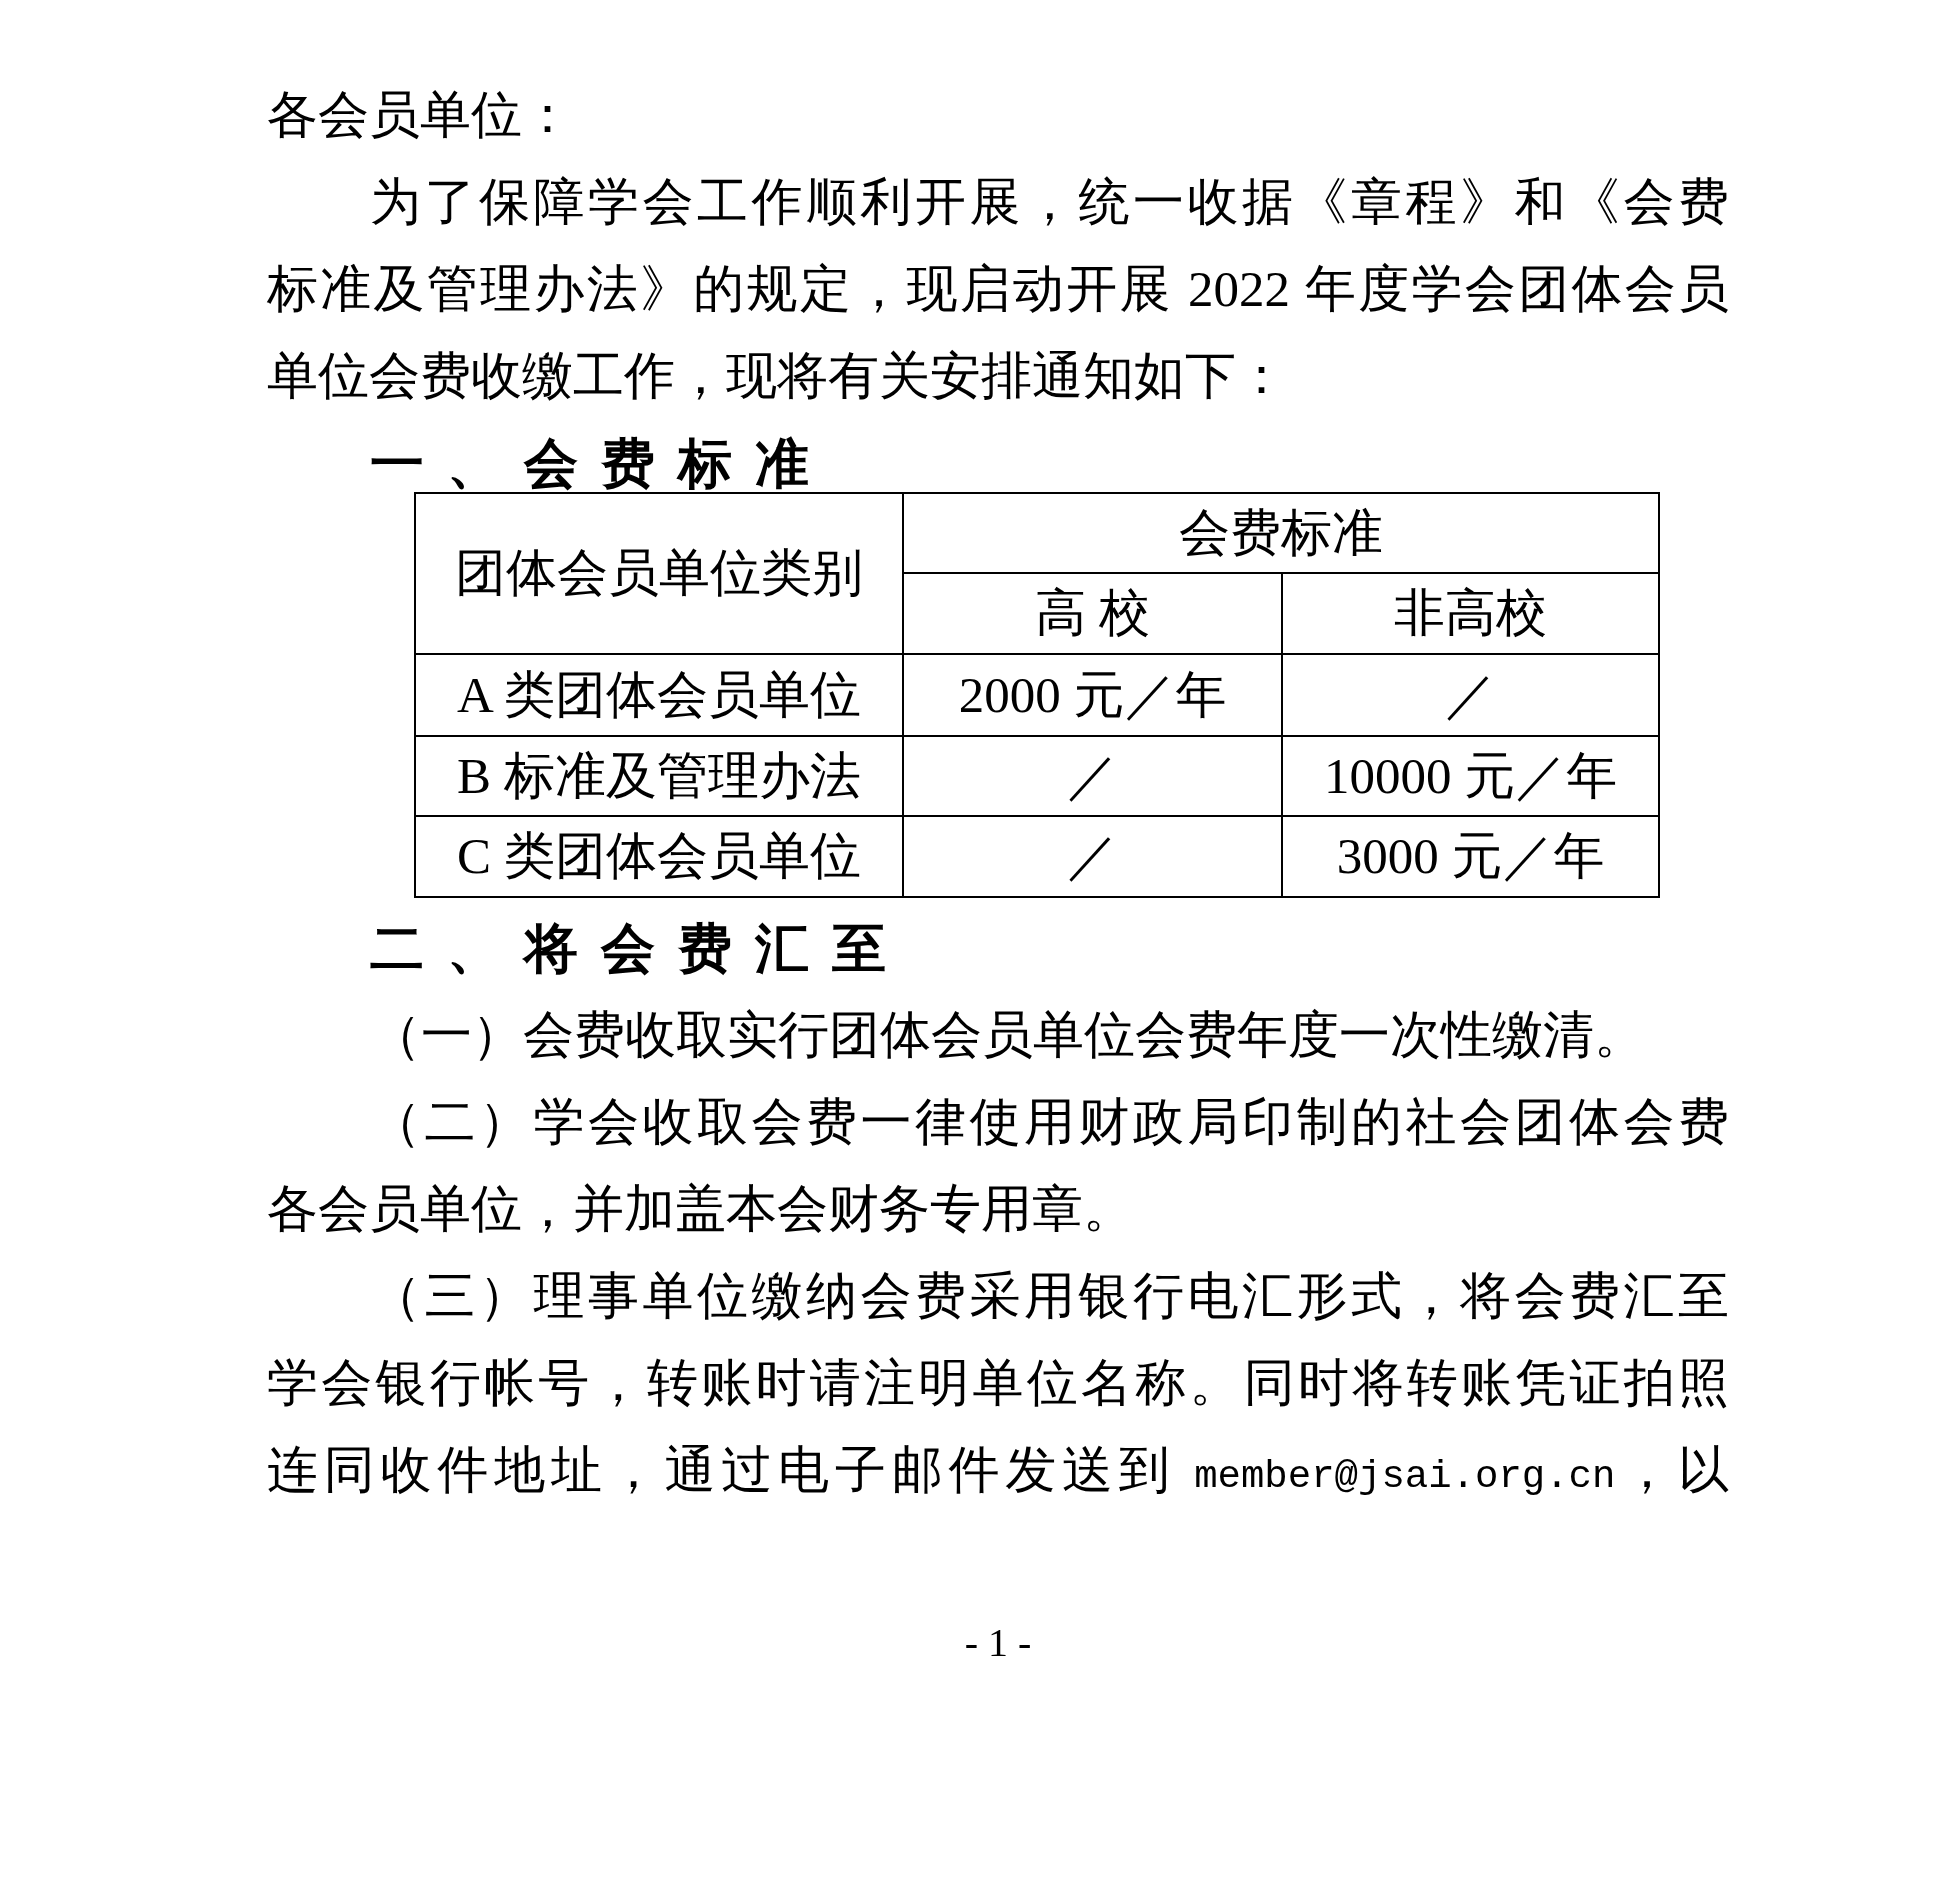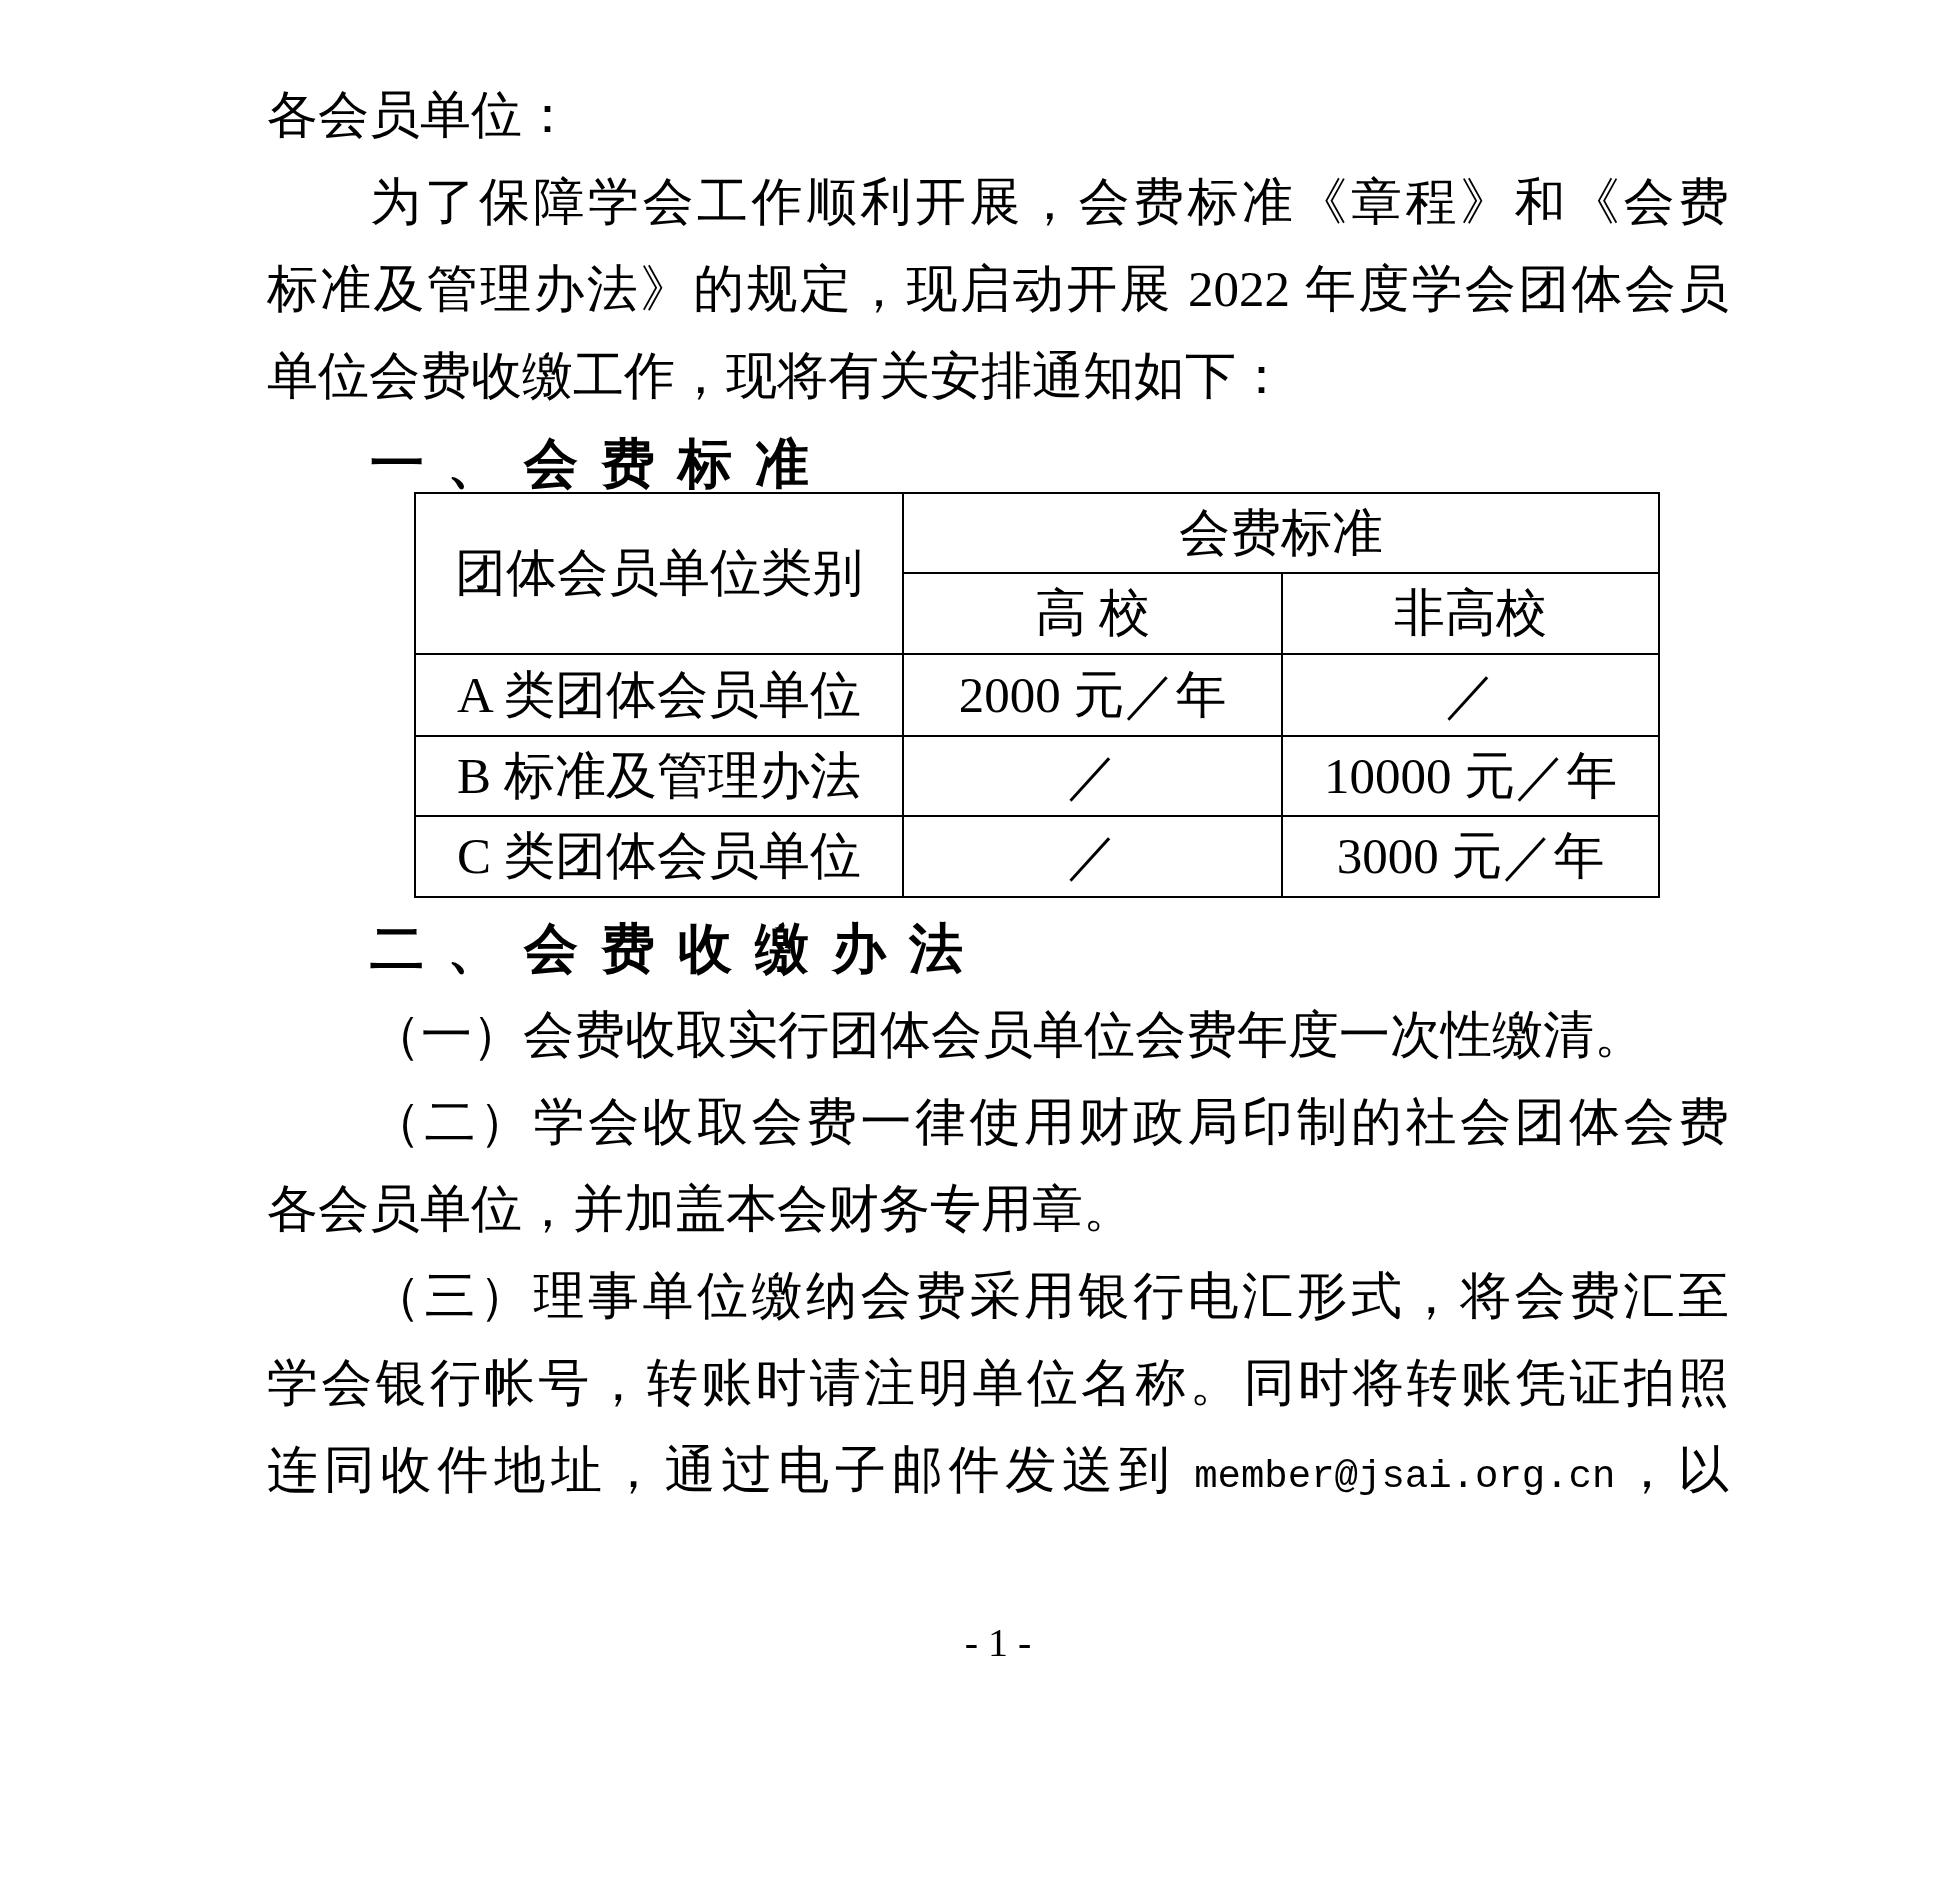--- a/index.html
+++ b/index.html
@@ -62,21 +62,21 @@
     font-size: 39px;
   }
 </style>
 </head>
 <body>
 
 <div class="page">
 
   <div class="line" style="top:72px">各会员单位：</div>
 
-  <div class="line indent fill" style="top:159px">为了保障学会工作顺利开展，会费标准《章程》和《会费</div>
+  <div class="line indent fill" style="top:159px">为了保障学会工作顺利开展，统一收据《章程》和《会费</div>
 
   <div class="line fill" style="top:246px">标准及管理办法》的规定，现启动开展 2022 年度学会团体会员</div>
 
   <div class="line" style="top:333px">单位会费收缴工作，现将有关安排通知如下：</div>
 
   <div class="line heading indent" style="top:420px">一、会费标准</div>
 
   <div class="tablewrap">
     <table class="fee">
       <colgroup>
@@ -105,21 +105,21 @@
         </tr>
         <tr style="height:81px">
           <td>C 类团体会员单位</td>
           <td>／</td>
           <td>3000 元／年</td>
         </tr>
       </tbody>
     </table>
   </div>
 
-  <div class="line heading indent" style="top:905px">二、会费收缴办法</div>
+  <div class="line heading indent" style="top:905px">二、将会费汇至</div>
 
   <div class="line indent" style="top:992px">（一）会费收取实行团体会员单位会费年度一次性缴清。</div>
 
   <div class="line indent fill" style="top:1079px">（二）学会收取会费一律使用财政局印制的社会团体会费</div>
 
   <div class="line" style="top:1166px">各会员单位，并加盖本会财务专用章。</div>
 
   <div class="line indent fill" style="top:1253px">（三）理事单位缴纳会费采用银行电汇形式，将会费汇至</div>
 
   <div class="line fill" style="top:1340px">学会银行帐号，转账时请注明单位名称。同时将转账凭证拍照</div>

